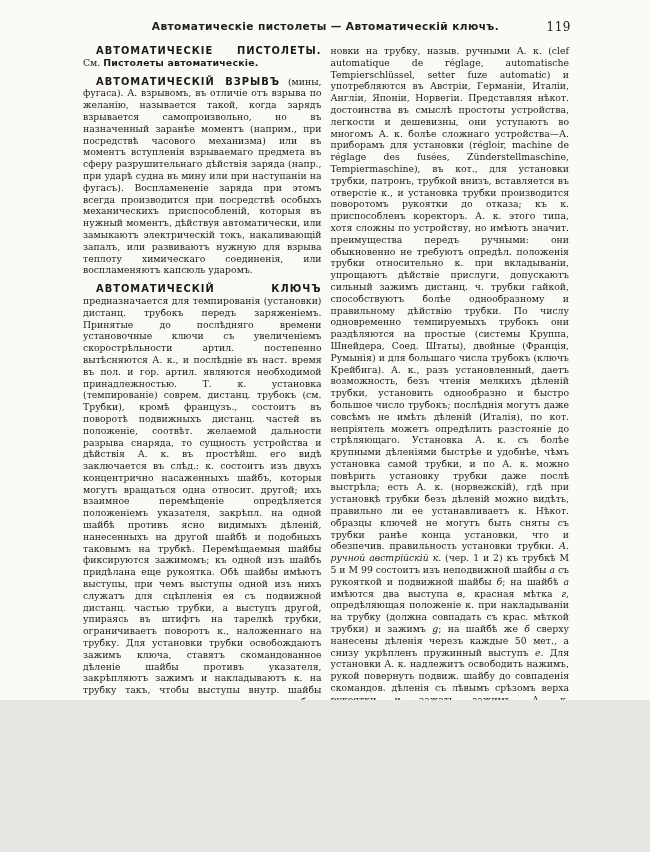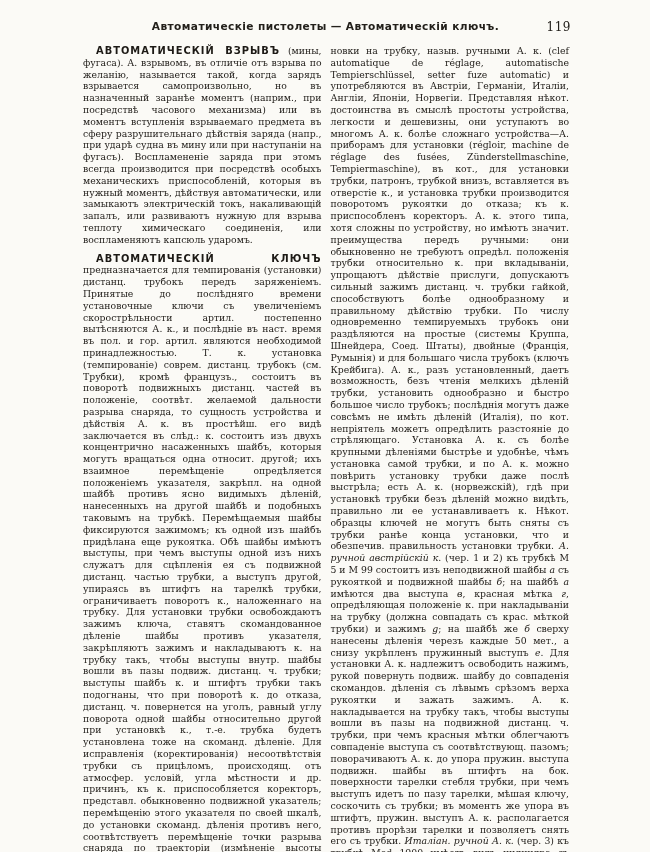--- a/index.html
+++ b/index.html
@@ -2,21 +2,21 @@
 <html style="--paper: #fbfaf6; --ink: #1d1a16;"><head>
 <meta charset="utf-8">
 <style>
   :root{
     --paper:#fbfaf6;
     --ink:#1d1a16;
   }
   html,body{margin:0;padding:0;background:#e8e6e0;}
   .page{
     position:relative;
-    width:650px;height:852px;
+    width:650px;height:700px;
     background:var(--paper);
     overflow:hidden;
     font-family:"DejaVu Serif","Liberation Serif",serif;
     color:var(--ink);
   }
   .running-head{
     position:absolute;top:20px;left:82px;width:487px;height:16px;
   }
   .running-head .head-title{
     display:block;text-align:center;
@@ -56,20 +56,21 @@
 </head>
 <body>
 
 <div class="page">
   <div class="running-head">
     <span class="head-title">Автоматическіе пистолеты — Автоматическій ключъ.</span>
     <span class="page-num">119</span>
   </div>
   <div class="columns">
     <div class="col" id="col-left">
+        <p class="para indent"><span class="run-head">АВТОМАТИЧЕСКІЕ ПИСТОЛЕТЫ.</span><span> См. </span><span class="run-bold">Пистолеты автоматическіе.</span></p>
         <p class="para indent"><span class="run-head">АВТОМАТИЧЕСКІЙ ВЗРЫВЪ</span><span> (мины, фугаса). А. взрывомъ, въ отличіе отъ взрыва по желанію, называется такой, когда зарядъ взрывается самопроизвольно, но въ назначенный заранѣе моментъ (наприм., при посредствѣ часового механизма) или въ моментъ вступленія взрываемаго предмета въ сферу разрушительнаго дѣйствія заряда (напр., при ударѣ судна въ мину или при наступаніи на фугасъ). Воспламененіе заряда при этомъ всегда производится при посредствѣ особыхъ механическихъ приспособленій, которыя въ нужный моментъ, дѣйствуя автоматически, или замыкаютъ электрическій токъ, накаливающій запалъ, или развиваютъ нужную для взрыва теплоту химическаго соединенія, или воспламеняютъ капсюль ударомъ.</span></p>
         <p class="para indent"><span class="run-head">АВТОМАТИЧЕСКІЙ КЛЮЧЪ</span><span> предназначается для темпированія (установки) дистанц. трубокъ передъ заряженіемъ. Принятые до послѣдняго времени установочные ключи съ увеличеніемъ скорострѣльности артил. постепенно вытѣсняются А. к., и послѣдніе въ наст. время въ пол. и гор. артил. являются необходимой принадлежностью. Т. к. установка (темпированіе) соврем. дистанц. трубокъ (см. Трубки), кромѣ французъ., состоитъ въ поворотѣ подвижныхъ дистанц. частей въ положеніе, соотвѣт. желаемой дальности разрыва снаряда, то сущность устройства и дѣйствія А. к. въ простѣйш. его видѣ заключается въ слѣд.: к. состоитъ изъ двухъ концентрично насаженныхъ шайбъ, которыя могутъ вращаться одна относит. другой; ихъ взаимное перемѣщеніе опредѣляется положеніемъ указателя, закрѣпл. на одной шайбѣ противъ ясно видимыхъ дѣленій, нанесенныхъ на другой шайбѣ и подобныхъ таковымъ на трубкѣ. Перемѣщаемыя шайбы фиксируются зажимомъ; къ одной изъ шайбъ придѣлана еще рукоятка. Обѣ шайбы имѣютъ выступы, при чемъ выступы одной изъ нихъ служатъ для сцѣпленія ея съ подвижной дистанц. частью трубки, а выступъ другой, упираясь въ штифтъ на тарелкѣ трубки, ограничиваетъ поворотъ к., наложеннаго на трубку. Для установки трубки освобождаютъ зажимъ ключа, ставятъ скомандованное дѣленіе шайбы противъ указателя, закрѣпляютъ зажимъ и накладываютъ к. на трубку такъ, чтобы выступы внутр. шайбы вошли въ пазы подвиж. дистанц. ч. трубки; выступы шайбъ к. и штифтъ трубки такъ подогнаны, что при поворотѣ к. до отказа, дистанц. ч. повернется на уголъ, равный углу поворота одной шайбы относительно другой при установкѣ к., т.-е. трубка будетъ установлена тоже на скоманд. дѣленіе. Для исправленія (коректированія) несоотвѣтствія трубки съ прицѣломъ, происходящ. отъ атмосфер. условій, угла мѣстности и др. причинъ, къ к. приспособляется коректоръ, представл. обыкновенно подвижной указатель; перемѣщенію этого указателя по своей шкалѣ, до установки скоманд. дѣленія противъ него, соотвѣтствуетъ перемѣщеніе точки разрыва снаряда по траекторіи (измѣненіе высоты разрыва); коректированіе при отсутствіи коректора производится или уровнемъ прицѣла (Россія, Германія), или особымъ реглеромъ прицѣла (Германія). Описаннаго типа ключи, накладываемые для уста-</span></p>
       </div>
     <div class="col" id="col-right">
         <p class="para"><span>новки на трубку, назыв. ручными А. к. (clef automatique de réglage, automatische Tempierschlüssel, setter fuze automatic) и употребляются въ Австріи, Германіи, Италіи, Англіи, Японіи, Норвегіи. Представляя нѣкот. достоинства въ смыслѣ простоты устройства, легкости и дешевизны, они уступаютъ во многомъ А. к. болѣе сложнаго устройства—А. приборамъ для установки (régloir, machine de réglage des fusées, Zünderstellmaschine, Tempiermaschine), въ кот., для установки трубки, патронъ, трубкой внизъ, вставляется въ отверстіе к., и установка трубки производится поворотомъ рукоятки до отказа; къ к. приспособленъ коректоръ. А. к. этого типа, хотя сложны по устройству, но имѣютъ значит. преимущества передъ ручными: они обыкновенно не требуютъ опредѣл. положенія трубки относительно к. при вкладываніи, упрощаютъ дѣйствіе прислуги, допускаютъ сильный зажимъ дистанц. ч. трубки гайкой, способствуютъ болѣе однообразному и правильному дѣйствію трубки. По числу одновременно темпируемыхъ трубокъ они раздѣляются на простые (системы Круппа, Шнейдера, Соед. Штаты), двойные (Франція, Румынія) и для большаго числа трубокъ (ключъ Крейбига). А. к., разъ установленный, даетъ возможность, безъ чтенія мелкихъ дѣленій трубки, установить однообразно и быстро большое число трубокъ; послѣднія могутъ даже совсѣмъ не имѣть дѣленій (Италія), по кот. непріятель можетъ опредѣлить разстояніе до стрѣляющаго. Установка А. к. съ болѣе крупными дѣленіями быстрѣе и удобнѣе, чѣмъ установка самой трубки, и по А. к. можно повѣрить установку трубки даже послѣ выстрѣла; есть А. к. (норвежскій), гдѣ при установкѣ трубки безъ дѣленій можно видѣть, правильно ли ее устанавливаетъ к. Нѣкот. образцы ключей не могутъ быть сняты съ трубки ранѣе конца установки, что и обезпечив. правильность установки трубки. </span><span class="run-i">А. ручной австрійскій к.</span><span> (чер. 1 и 2) къ трубкѣ М 5 и М 99 состоитъ изъ неподвижной шайбы </span><span class="run-i">а</span><span> съ рукояткой и подвижной шайбы </span><span class="run-i">б</span><span>; на шайбѣ </span><span class="run-i">а</span><span> имѣются два выступа </span><span class="run-i">в</span><span>, красная мѣтка </span><span class="run-i">г</span><span>, опредѣляющая положеніе к. при накладываніи на трубку (должна совпадать съ крас. мѣткой трубки) и зажимъ </span><span class="run-i">g</span><span>; на шайбѣ же </span><span class="run-i">б</span><span> сверху нанесены дѣленія черезъ каждые 50 мет., а снизу укрѣпленъ пружинный выступъ </span><span class="run-i">е</span><span>. Для установки А. к. надлежитъ освободить нажимъ, рукой повернуть подвиж. шайбу до совпаденія скомандов. дѣленія съ лѣвымъ срѣзомъ верха рукоятки и зажать зажимъ. А. к. накладывается на трубку такъ, чтобы выступы вошли въ пазы на подвижной дистанц. ч. трубки, при чемъ красныя мѣтки облегчаютъ совпаденіе выступа съ соотвѣтствующ. пазомъ; поворачиваютъ А. к. до упора пружин. выступа подвижн. шайбы въ штифтъ на бок. поверхности тарелки стебля трубки, при чемъ выступъ идетъ по пазу тарелки, мѣшая ключу, соскочить съ трубки; въ моментъ же упора въ штифтъ, пружин. выступъ А. к. располагается противъ прорѣзи тарелки и позволяетъ снять его съ трубки. </span><span class="run-i">Италіан. ручной А. к.</span><span> (чер. 3) къ трубкѣ Mod 1900 имѣетъ видъ цилиндра съ рукояткой сверху. Для установки освобождаютъ зажимъ </span></p>
       </div>
   </div>
 </div>
 
 </body></html>

